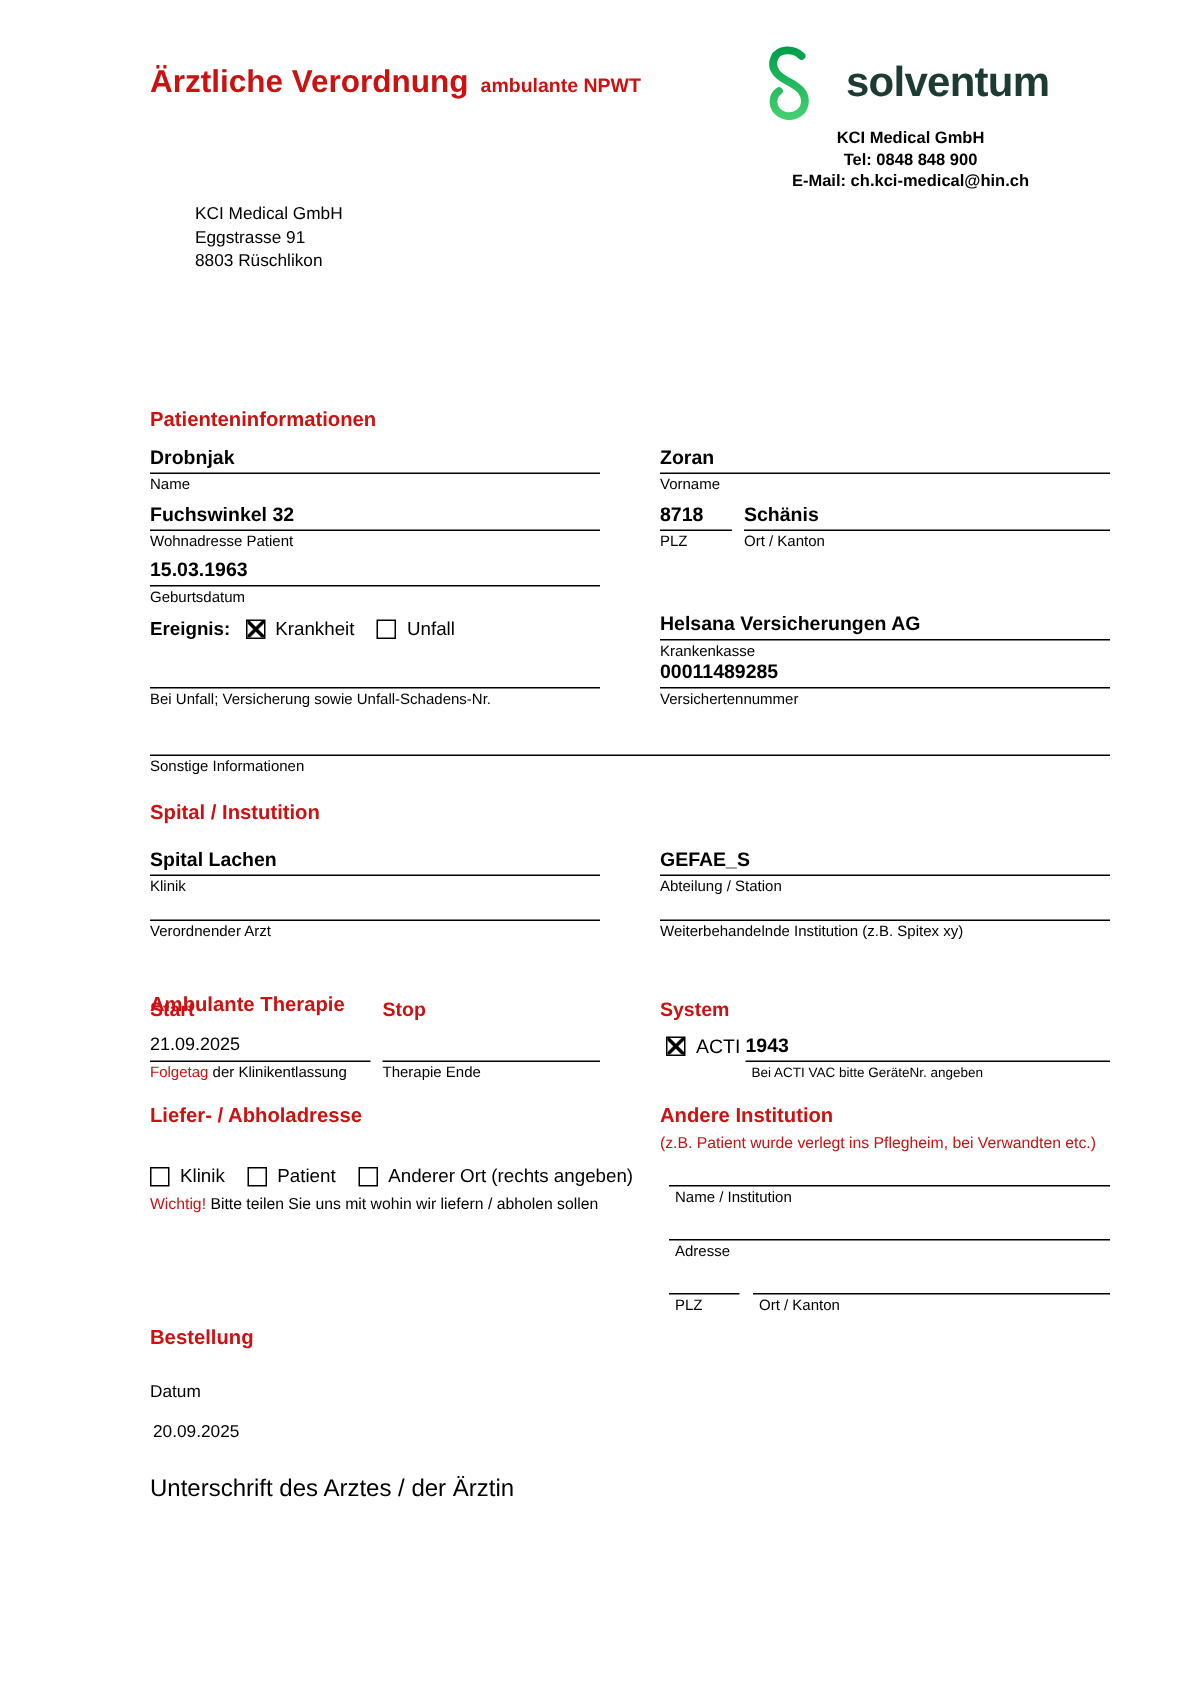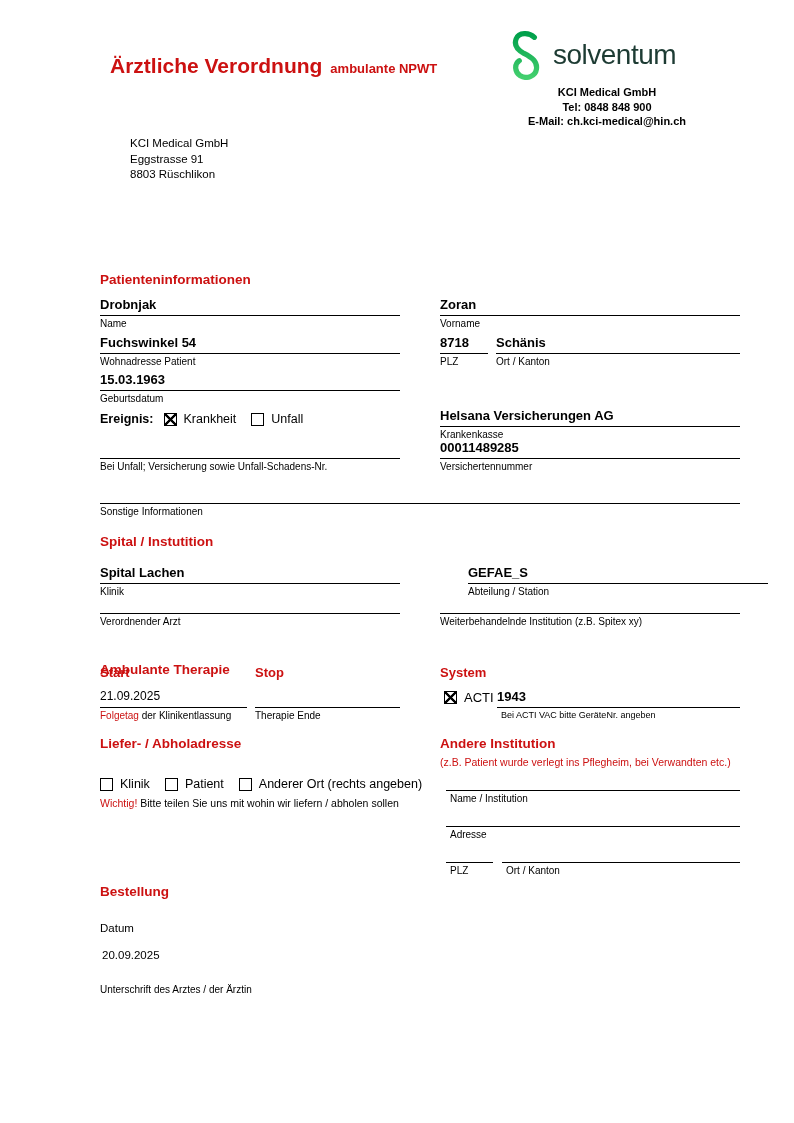--- a/index.html
+++ b/index.html
@@ -25,32 +25,32 @@
   .field .label.pad{padding-left:4px;}
   .cb{display:inline-block;width:11px;height:11px;border:1.6px solid #000;background:#fff;flex:0 0 auto;}
   .cb.checked{
     background-image:
       linear-gradient(45deg, transparent 40%, #000 45%, #000 55%, transparent 60%),
       linear-gradient(-45deg, transparent 40%, #000 45%, #000 55%, transparent 60%);
   }
   .cbrow{display:inline-flex;align-items:center;gap:7px;font-size:12.5px;white-space:nowrap;}
   .cbgroup{display:flex;align-items:center;gap:15px;}
   .ereignis-label{font-weight:bold;font-size:12.5px;margin-right:10px;}
-  .logo{display:flex;align-items:center;gap:9px;}
+  .logo{display:flex;align-items:center;gap:20px;font-weight:bold;}
   .logotext{font-size:28px;color:#1d3b33;letter-spacing:-0.5px;}
   .plain{font-size:11.5px;white-space:nowrap;}
   .mix{font-size:10.5px;white-space:nowrap;}
   .mix .red{color:var(--red);}
 </style>
 </head>
 <body>
 
 <div class="page">
 
-  <div class="abs" style="left:100px;top:54px;margin-left:10px;">
+  <div class="abs" style="left:100px;top:43px;">
     <span class="h1">Ärztliche Verordnung</span><span class="h1sub">ambulante NPWT</span>
   </div>
 
   <div class="abs logo" style="left:506px;top:30px;">
     <svg width="38" height="50" viewBox="0 0 36 48">
       <defs>
         <linearGradient id="lg" x1="0" y1="0" x2="0" y2="1">
           <stop offset="0" stop-color="#00a04b"></stop>
           <stop offset="1" stop-color="#43cf6e"></stop>
         </linearGradient>
@@ -79,21 +79,21 @@
     <div class="rule"></div>
     <div class="label">Name</div>
   </div>
   <div class="abs field" style="left:440px;top:296px;width:300px;">
     <div class="value">Zoran</div>
     <div class="rule"></div>
     <div class="label">Vorname</div>
   </div>
 
   <div class="abs field" style="left:100px;top:334px;width:300px;">
-    <div class="value">Fuchswinkel 54</div>
+    <div class="value">Fuchswinkel 32</div>
     <div class="rule"></div>
     <div class="label">Wohnadresse Patient</div>
   </div>
   <div class="abs field" style="left:440px;top:334px;width:48px;">
     <div class="value">8718</div>
     <div class="rule"></div>
     <div class="label">PLZ</div>
   </div>
   <div class="abs field" style="left:496px;top:334px;width:244px;">
     <div class="value">Schänis</div>
@@ -144,21 +144,21 @@
     <div class="label">Sonstige Informationen</div>
   </div>
 
   <div class="abs sec" style="left:100px;top:534px;">Spital / Instutition</div>
 
   <div class="abs field" style="left:100px;top:564px;width:300px;">
     <div class="value">Spital Lachen</div>
     <div class="rule"></div>
     <div class="label">Klinik</div>
   </div>
-  <div class="abs field" style="left:440px;top:564px;width:300px;margin-left:28px;">
+  <div class="abs field" style="left:440px;top:564px;width:300px;">
     <div class="value">GEFAE_S</div>
     <div class="rule"></div>
     <div class="label">Abteilung / Station</div>
   </div>
 
   <div class="abs field" style="left:440px;top:594px;width:300px;">
     <div class="value"></div>
     <div class="rule"></div>
     <div class="label">Weiterbehandelnde Institution (z.B. Spitex xy)</div>
   </div>
@@ -233,15 +233,15 @@
   </div>
   <div class="abs field" style="left:502px;top:843px;width:238px;">
     <div class="value"></div>
     <div class="rule"></div>
     <div class="label pad">Ort / Kanton</div>
   </div>
 
   <div class="abs sec" style="left:100px;top:884px;">Bestellung</div>
   <div class="abs plain" style="left:100px;top:922px;">Datum</div>
   <div class="abs plain" style="left:102px;top:949px;">20.09.2025</div>
-  <div class="abs plain" style="left:100px;top:984px;font-size:10px;">Unterschrift des Arztes / der Ärztin</div>
+  <div class="abs plain" style="left:100px;top:984px;font-size:16px;">Unterschrift des Arztes / der Ärztin</div>
 
 </div>
 
 </body></html>

